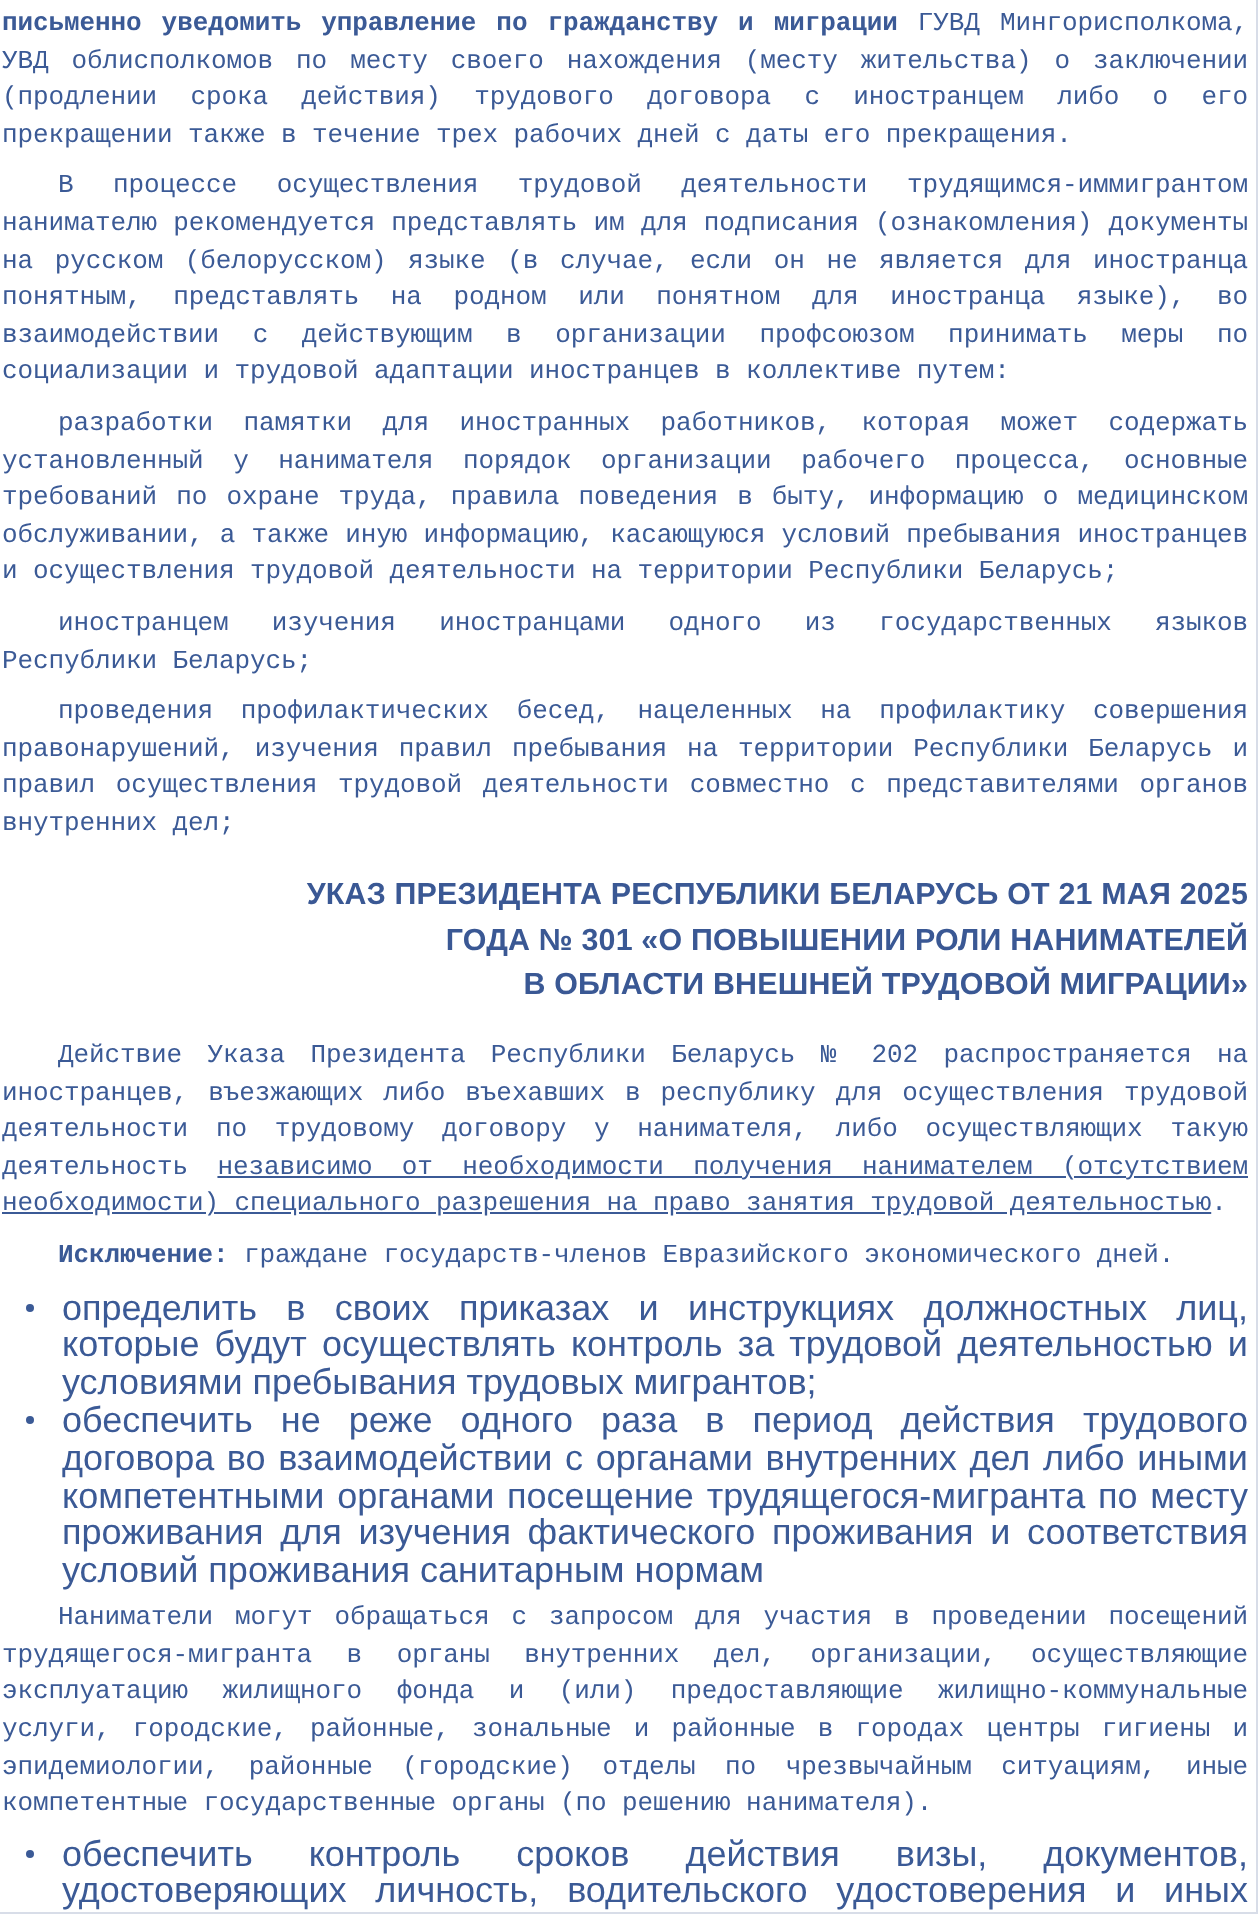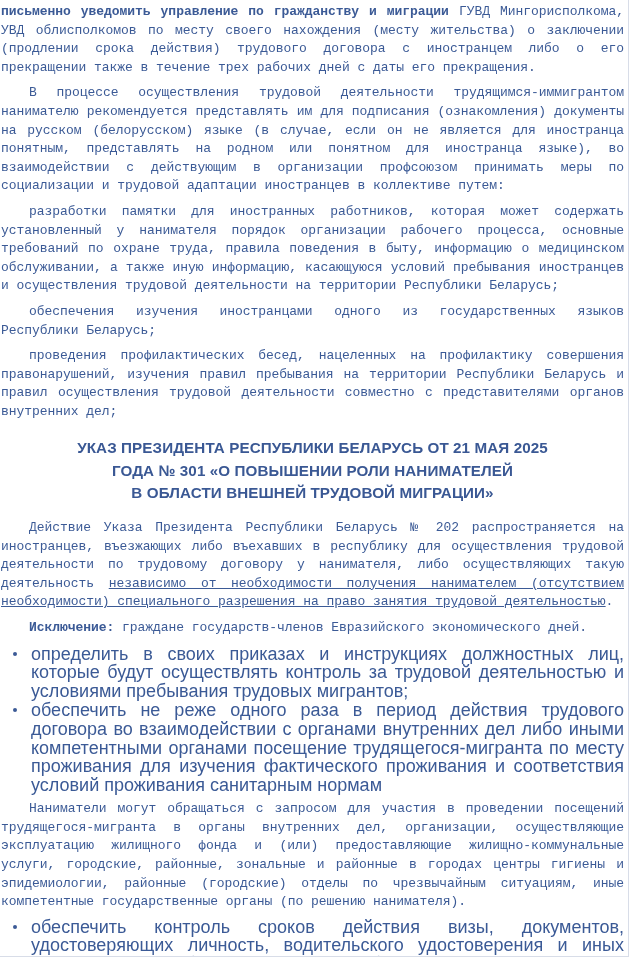--- a/index.html
+++ b/index.html
@@ -47,21 +47,21 @@
   .b { font-weight: bold; }
   .u { text-decoration: underline; }
   .bu { font-weight: bold; text-decoration: underline; }
 
   h1.decree-title {
     margin: 16px 0 14px 0;
     color: #3a5894;
     font-size: 15.2px;
     line-height: 22.5px;
     font-weight: bold;
-    text-align: center;
+    text-align: right;
     letter-spacing: 0.1px;
   }
   h1.decree-title .ln { display: block; }
 
   ul.bullets {
     margin: 0 0 6px 0;
     padding: 0;
     list-style: none;
   }
   ul.bullets li {
@@ -91,21 +91,21 @@
   <div class="doc">
 
     <p class="text-block">
       <span class="b">письменно уведомить управление по гражданству и миграции</span><span> ГУВД Мингорисполкома, УВД облисполкомов по месту своего нахождения (месту жительства) о заключении (продлении срока действия) трудового договора с иностранцем либо о его прекращении также в течение трех рабочих дней с даты его прекращения.</span>
     </p>
 
     <p class="text-block indent">В процессе осуществления трудовой деятельности трудящимся-иммигрантом нанимателю рекомендуется представлять им для подписания (ознакомления) документы на русском (белорусском) языке (в случае, если он не является для иностранца понятным, представлять на родном или понятном для иностранца языке), во взаимодействии с действующим в организации профсоюзом принимать меры по социализации и трудовой адаптации иностранцев в коллективе путем:</p>
 
     <p class="text-block indent">разработки памятки для иностранных работников, которая может содержать установленный у нанимателя порядок организации рабочего процесса, основные требований по охране труда, правила поведения в быту, информацию о медицинском обслуживании, а также иную информацию, касающуюся условий пребывания иностранцев и осуществления трудовой деятельности на территории Республики Беларусь;</p>
 
-    <p class="text-block indent">обеспечения изучения иностранцами одного из государственных языков Республики Беларусь;</p>
+    <p class="text-block indent">иностранцем изучения иностранцами одного из государственных языков Республики Беларусь;</p>
 
     <p class="text-block indent">проведения профилактических бесед, нацеленных на профилактику совершения правонарушений, изучения правил пребывания на территории Республики Беларусь и правил осуществления трудовой деятельности совместно с представителями органов внутренних дел;</p>
 
 
     <h1 class="decree-title">
       <span class="ln">УКАЗ ПРЕЗИДЕНТА РЕСПУБЛИКИ БЕЛАРУСЬ ОТ 21 МАЯ 2025</span>
       <span class="ln">ГОДА № 301 «О ПОВЫШЕНИИ РОЛИ НАНИМАТЕЛЕЙ</span>
       <span class="ln">В ОБЛАСТИ ВНЕШНЕЙ ТРУДОВОЙ МИГРАЦИИ»</span>
     </h1>
 

